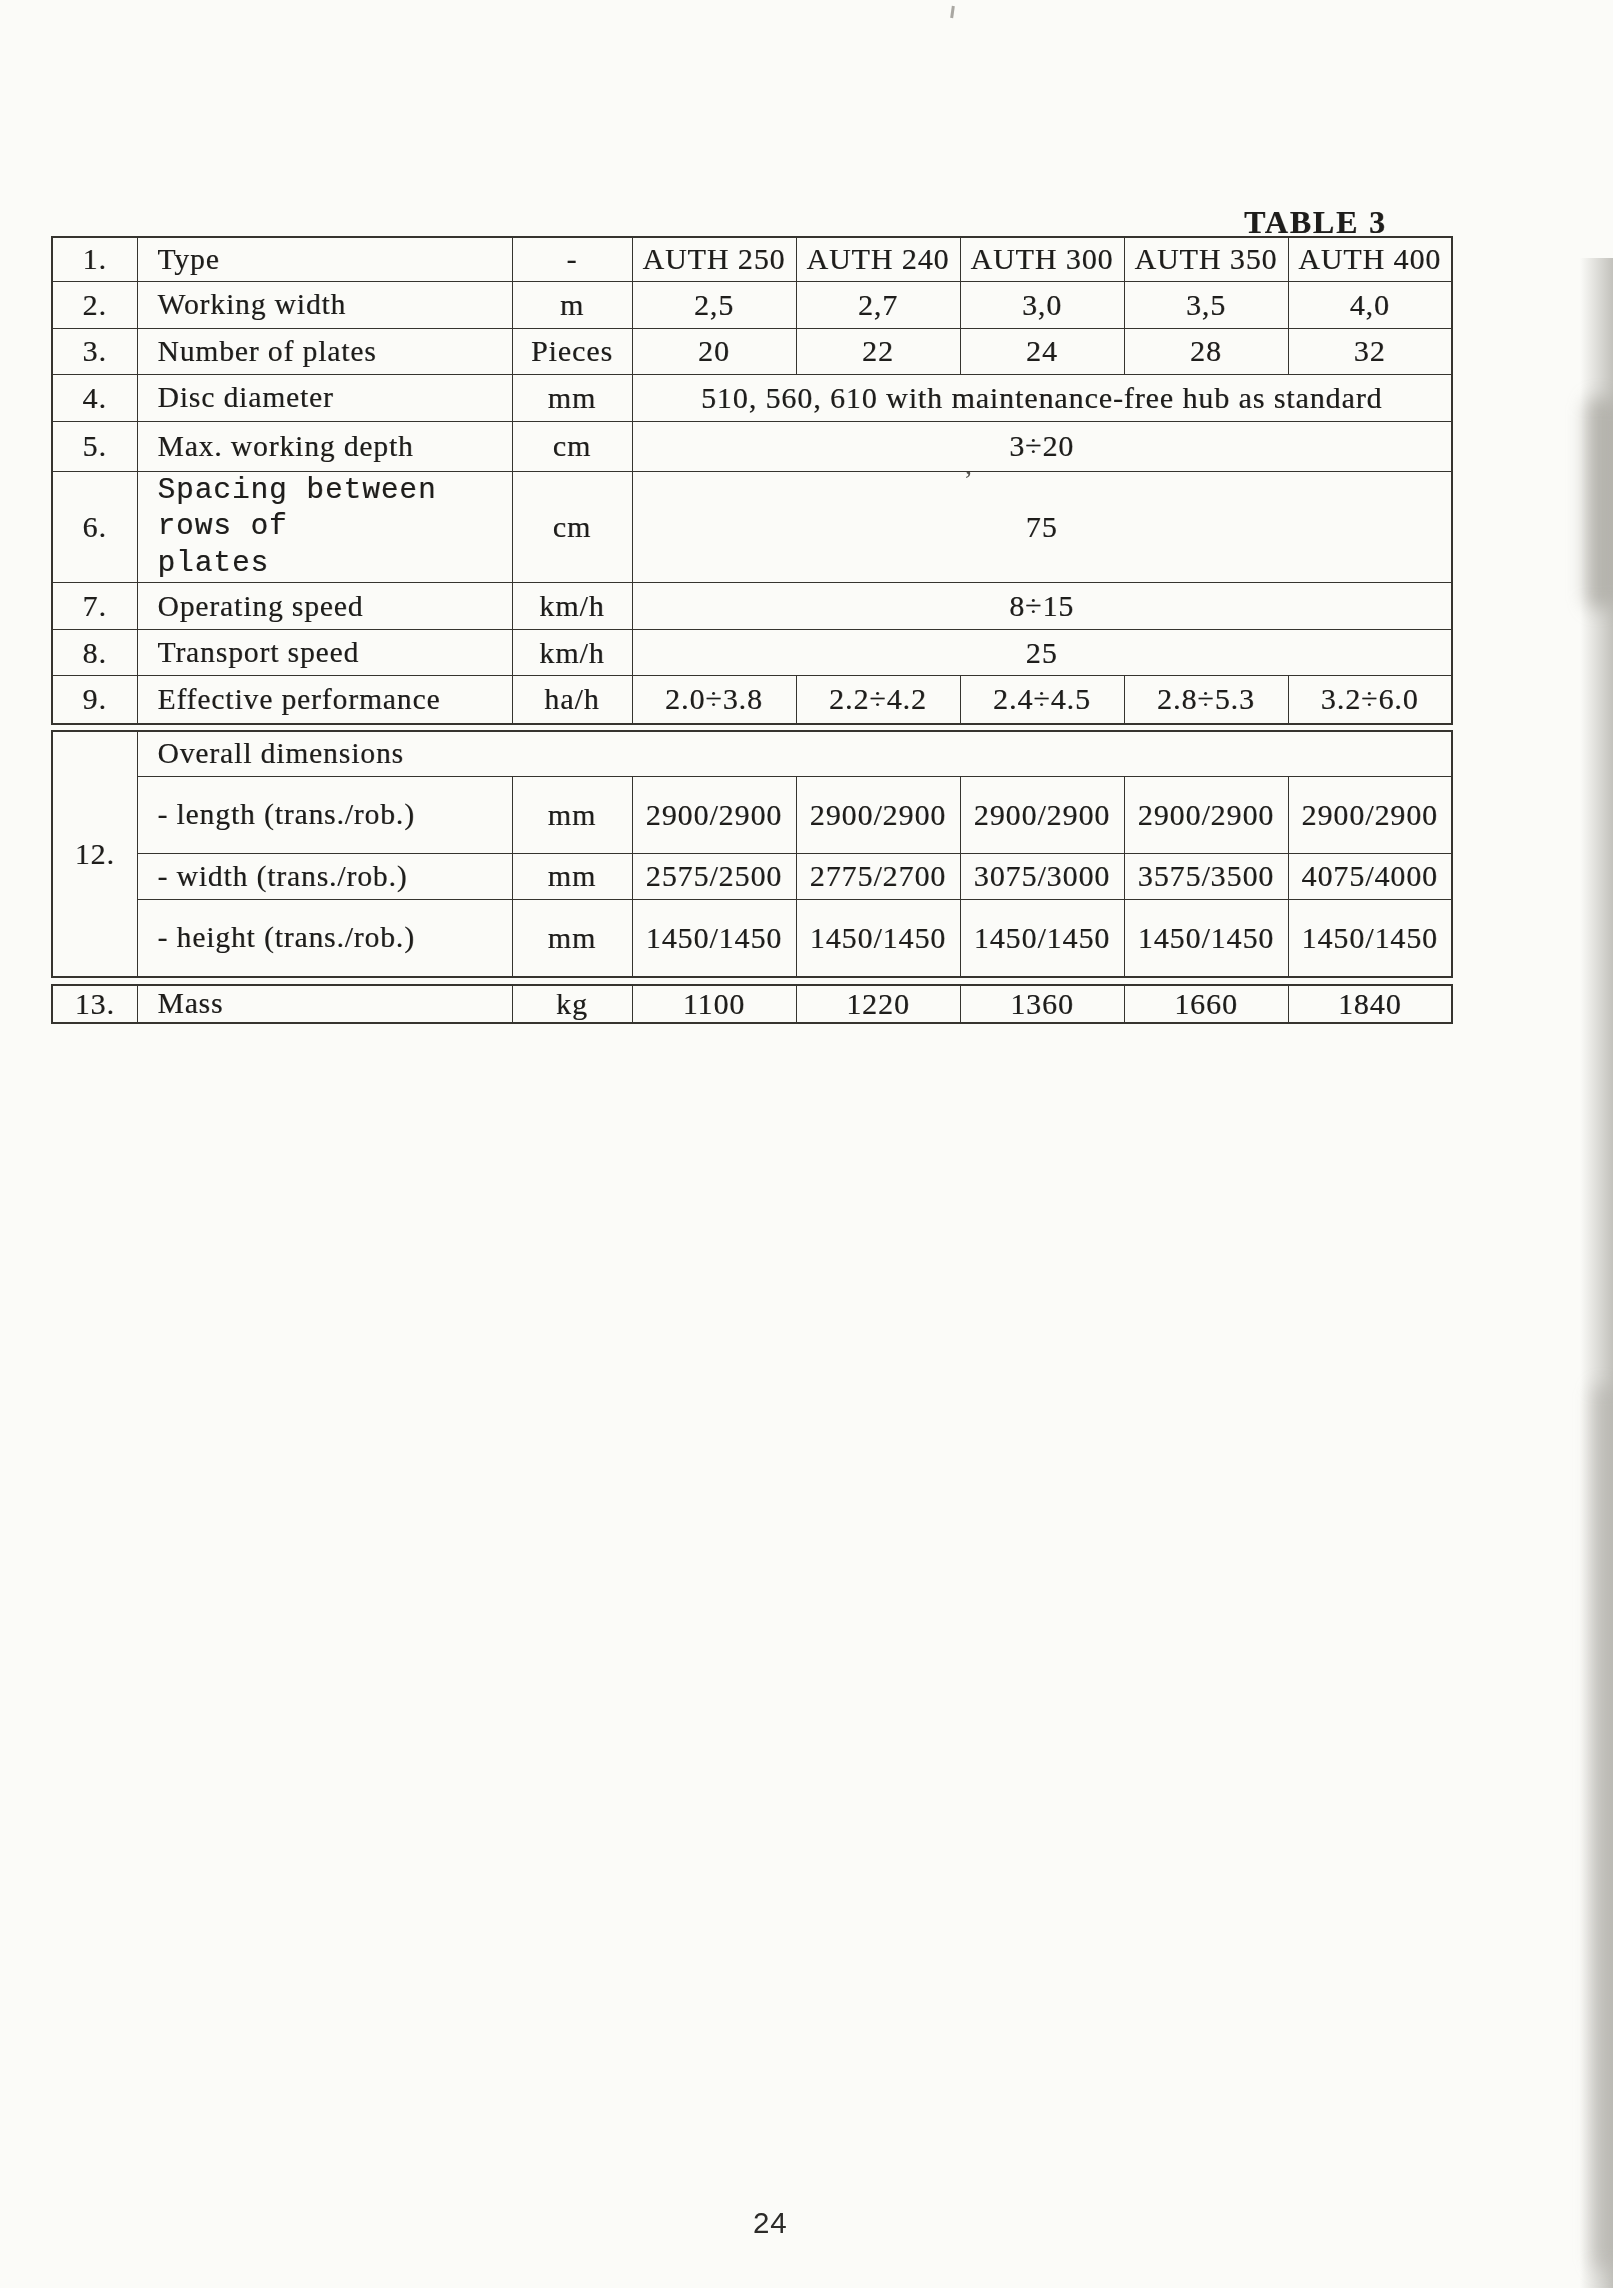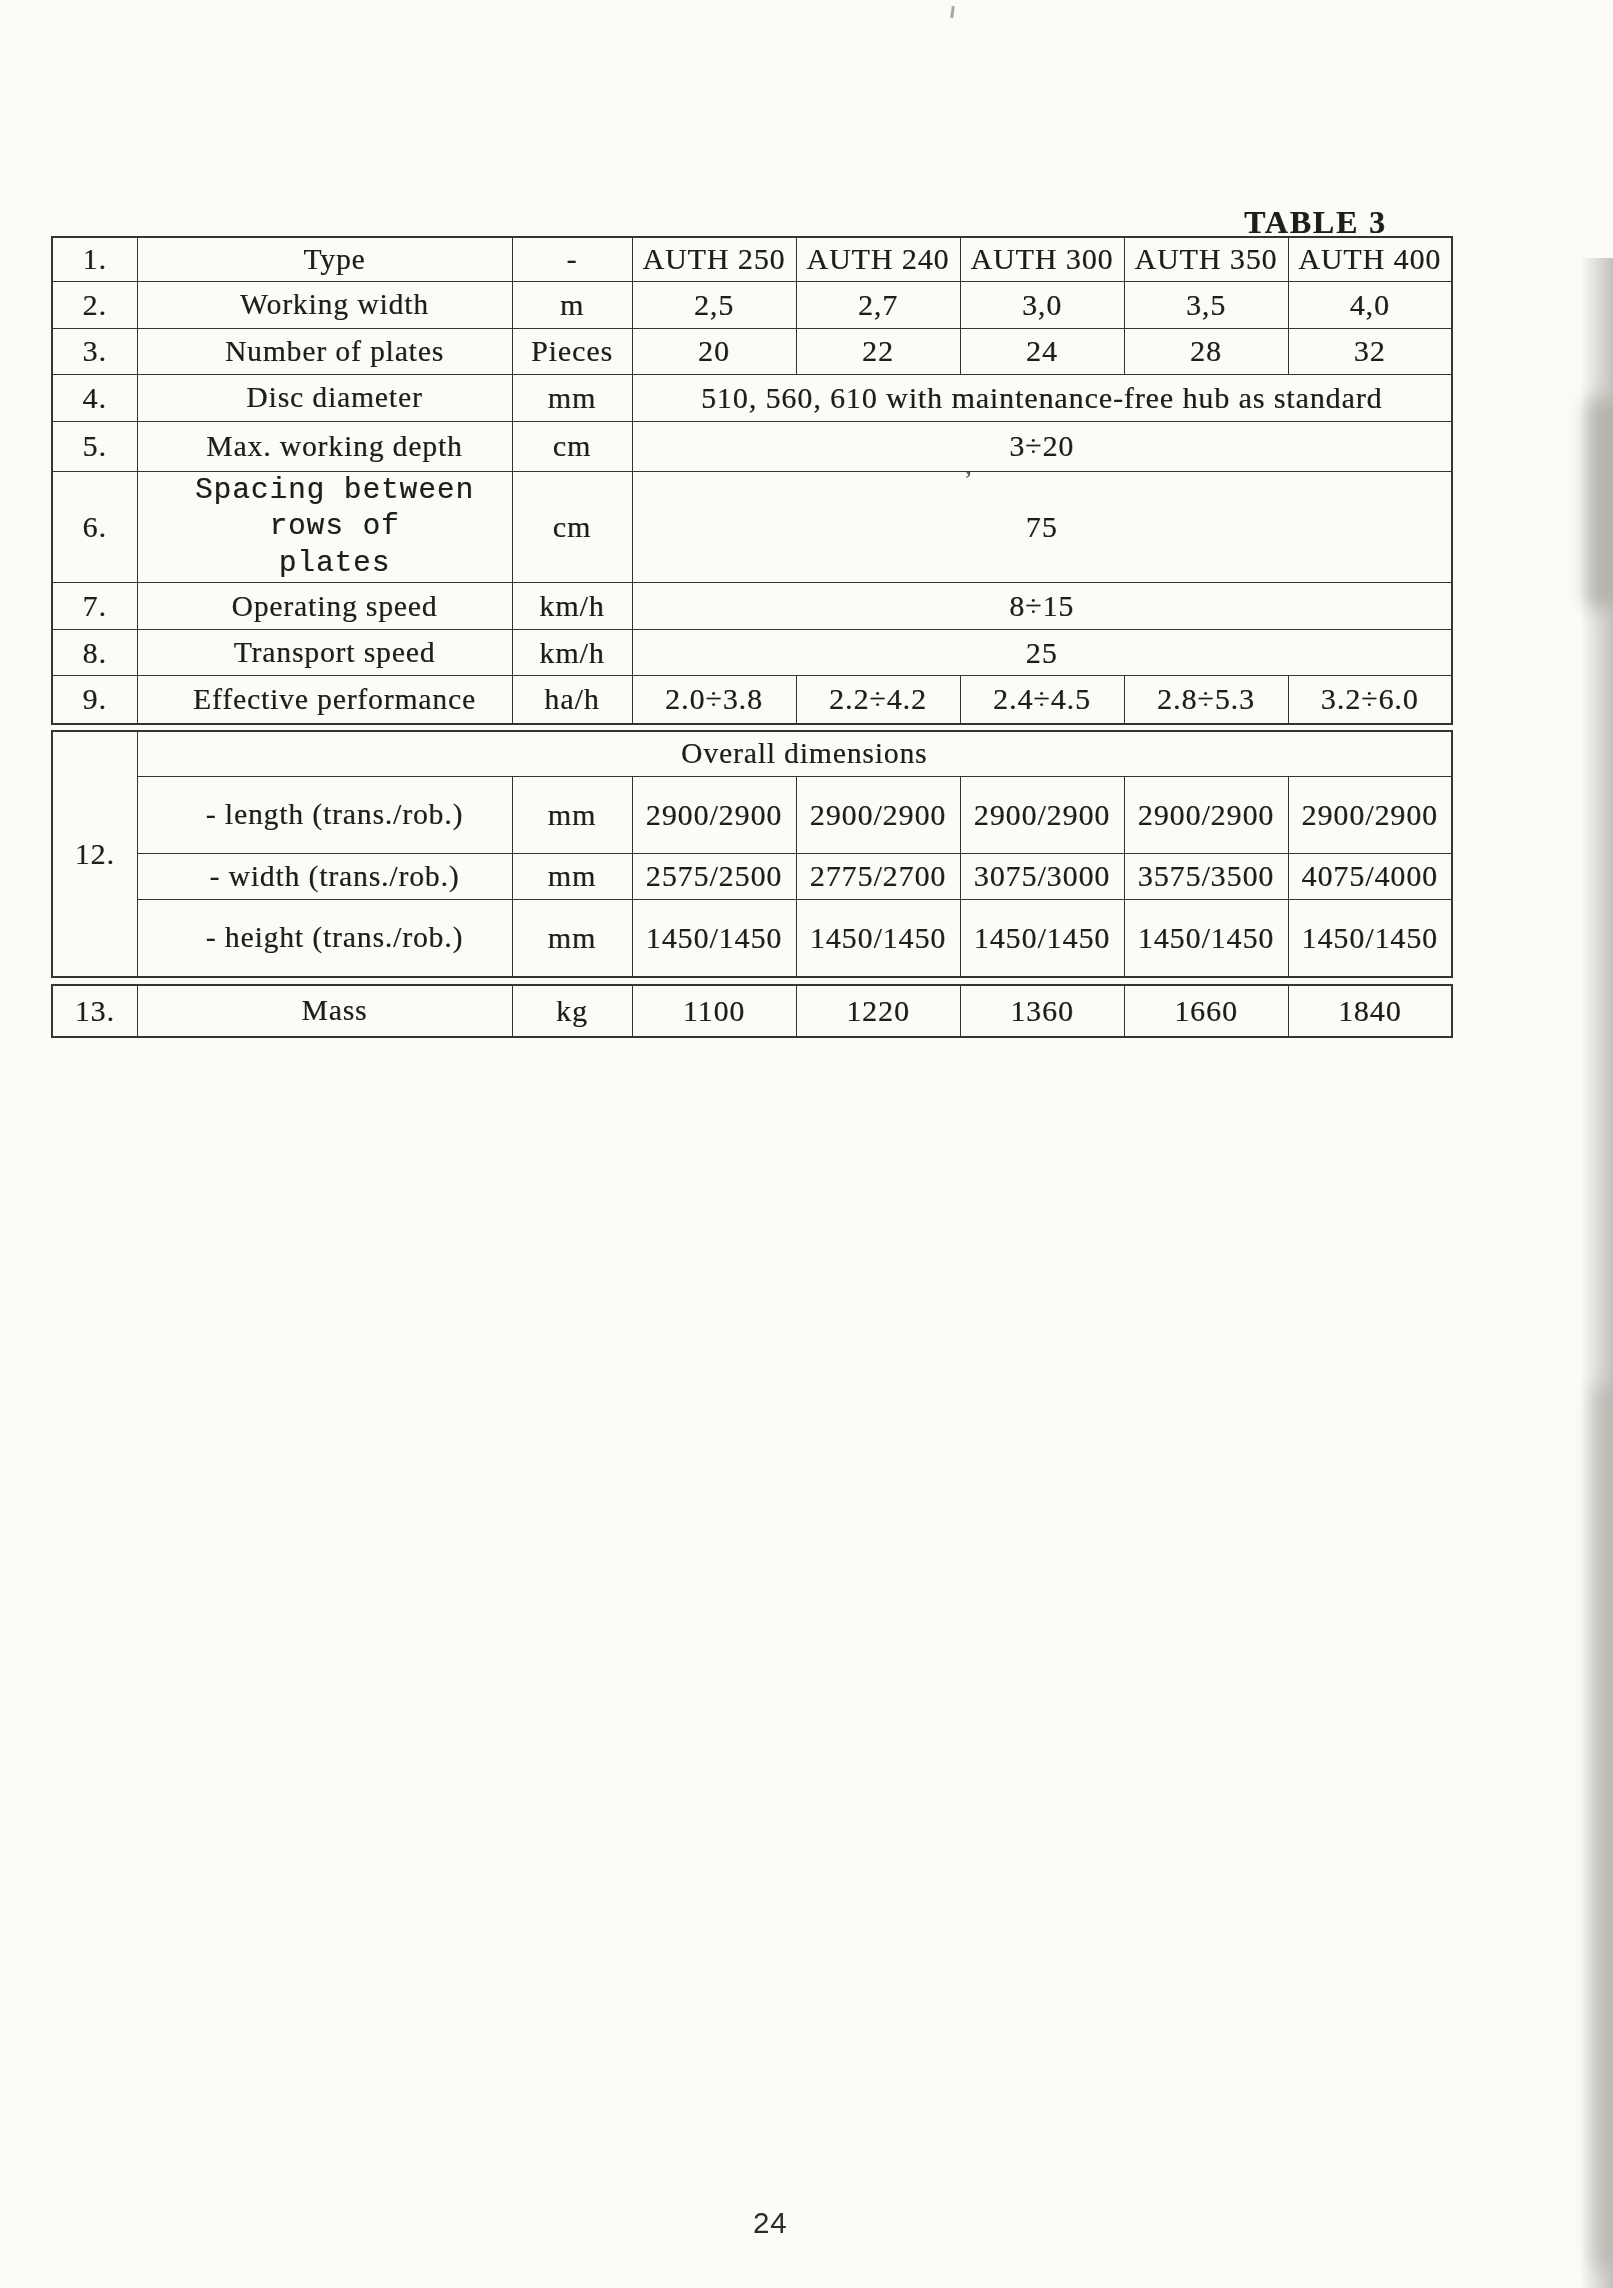--- a/index.html
+++ b/index.html
@@ -53,21 +53,21 @@
     vertical-align:middle;
     font-size:30px;
     letter-spacing:0.9px;
     overflow:hidden;
     text-shadow:0.5px 0.3px 0 rgba(30,29,27,0.5);
   }
   th { font-size:31px; font-weight:bold; }
   th.group { font-size:33px; letter-spacing:1.8px; }
   th.unit span { display:block; line-height:1.35; }
   td.param, td.sechead {
-    text-align:center; padding-left:20px; font-size:29.5px; letter-spacing:0.9px;
+    text-align:left; padding-left:20px; font-size:29.5px; letter-spacing:0.9px;
   }
   td.param .pline { display:block; line-height:1.25;font-family:Liberation Mono, monospace; }
   td.no { font-size:30px; }
   .page-number {
     position:absolute; left:753px; top:2206px;
     font-family:"Liberation Sans", sans-serif;
     font-size:29.5px; color:#2c2b29; letter-spacing:0.9px;
   }
 </style>
 </head>
@@ -222,21 +222,21 @@
       <col style="width:85px">
         <col style="width:375px">
         <col style="width:120px">
       <col style="width:164px">
         <col style="width:164px">
         <col style="width:164px">
         <col style="width:164px">
         <col style="width:164px">
     </colgroup>
     <tbody>
-        <tr style="height:52px">
+        <tr style="height:38px">
       <td class="no">13.</td>
       <td class="param">Mass</td>
       <td>kg</td>
       <td>1100</td>
       <td>1220</td>
       <td>1360</td>
       <td>1660</td>
       <td>1840</td>
     </tr>
   </tbody>

